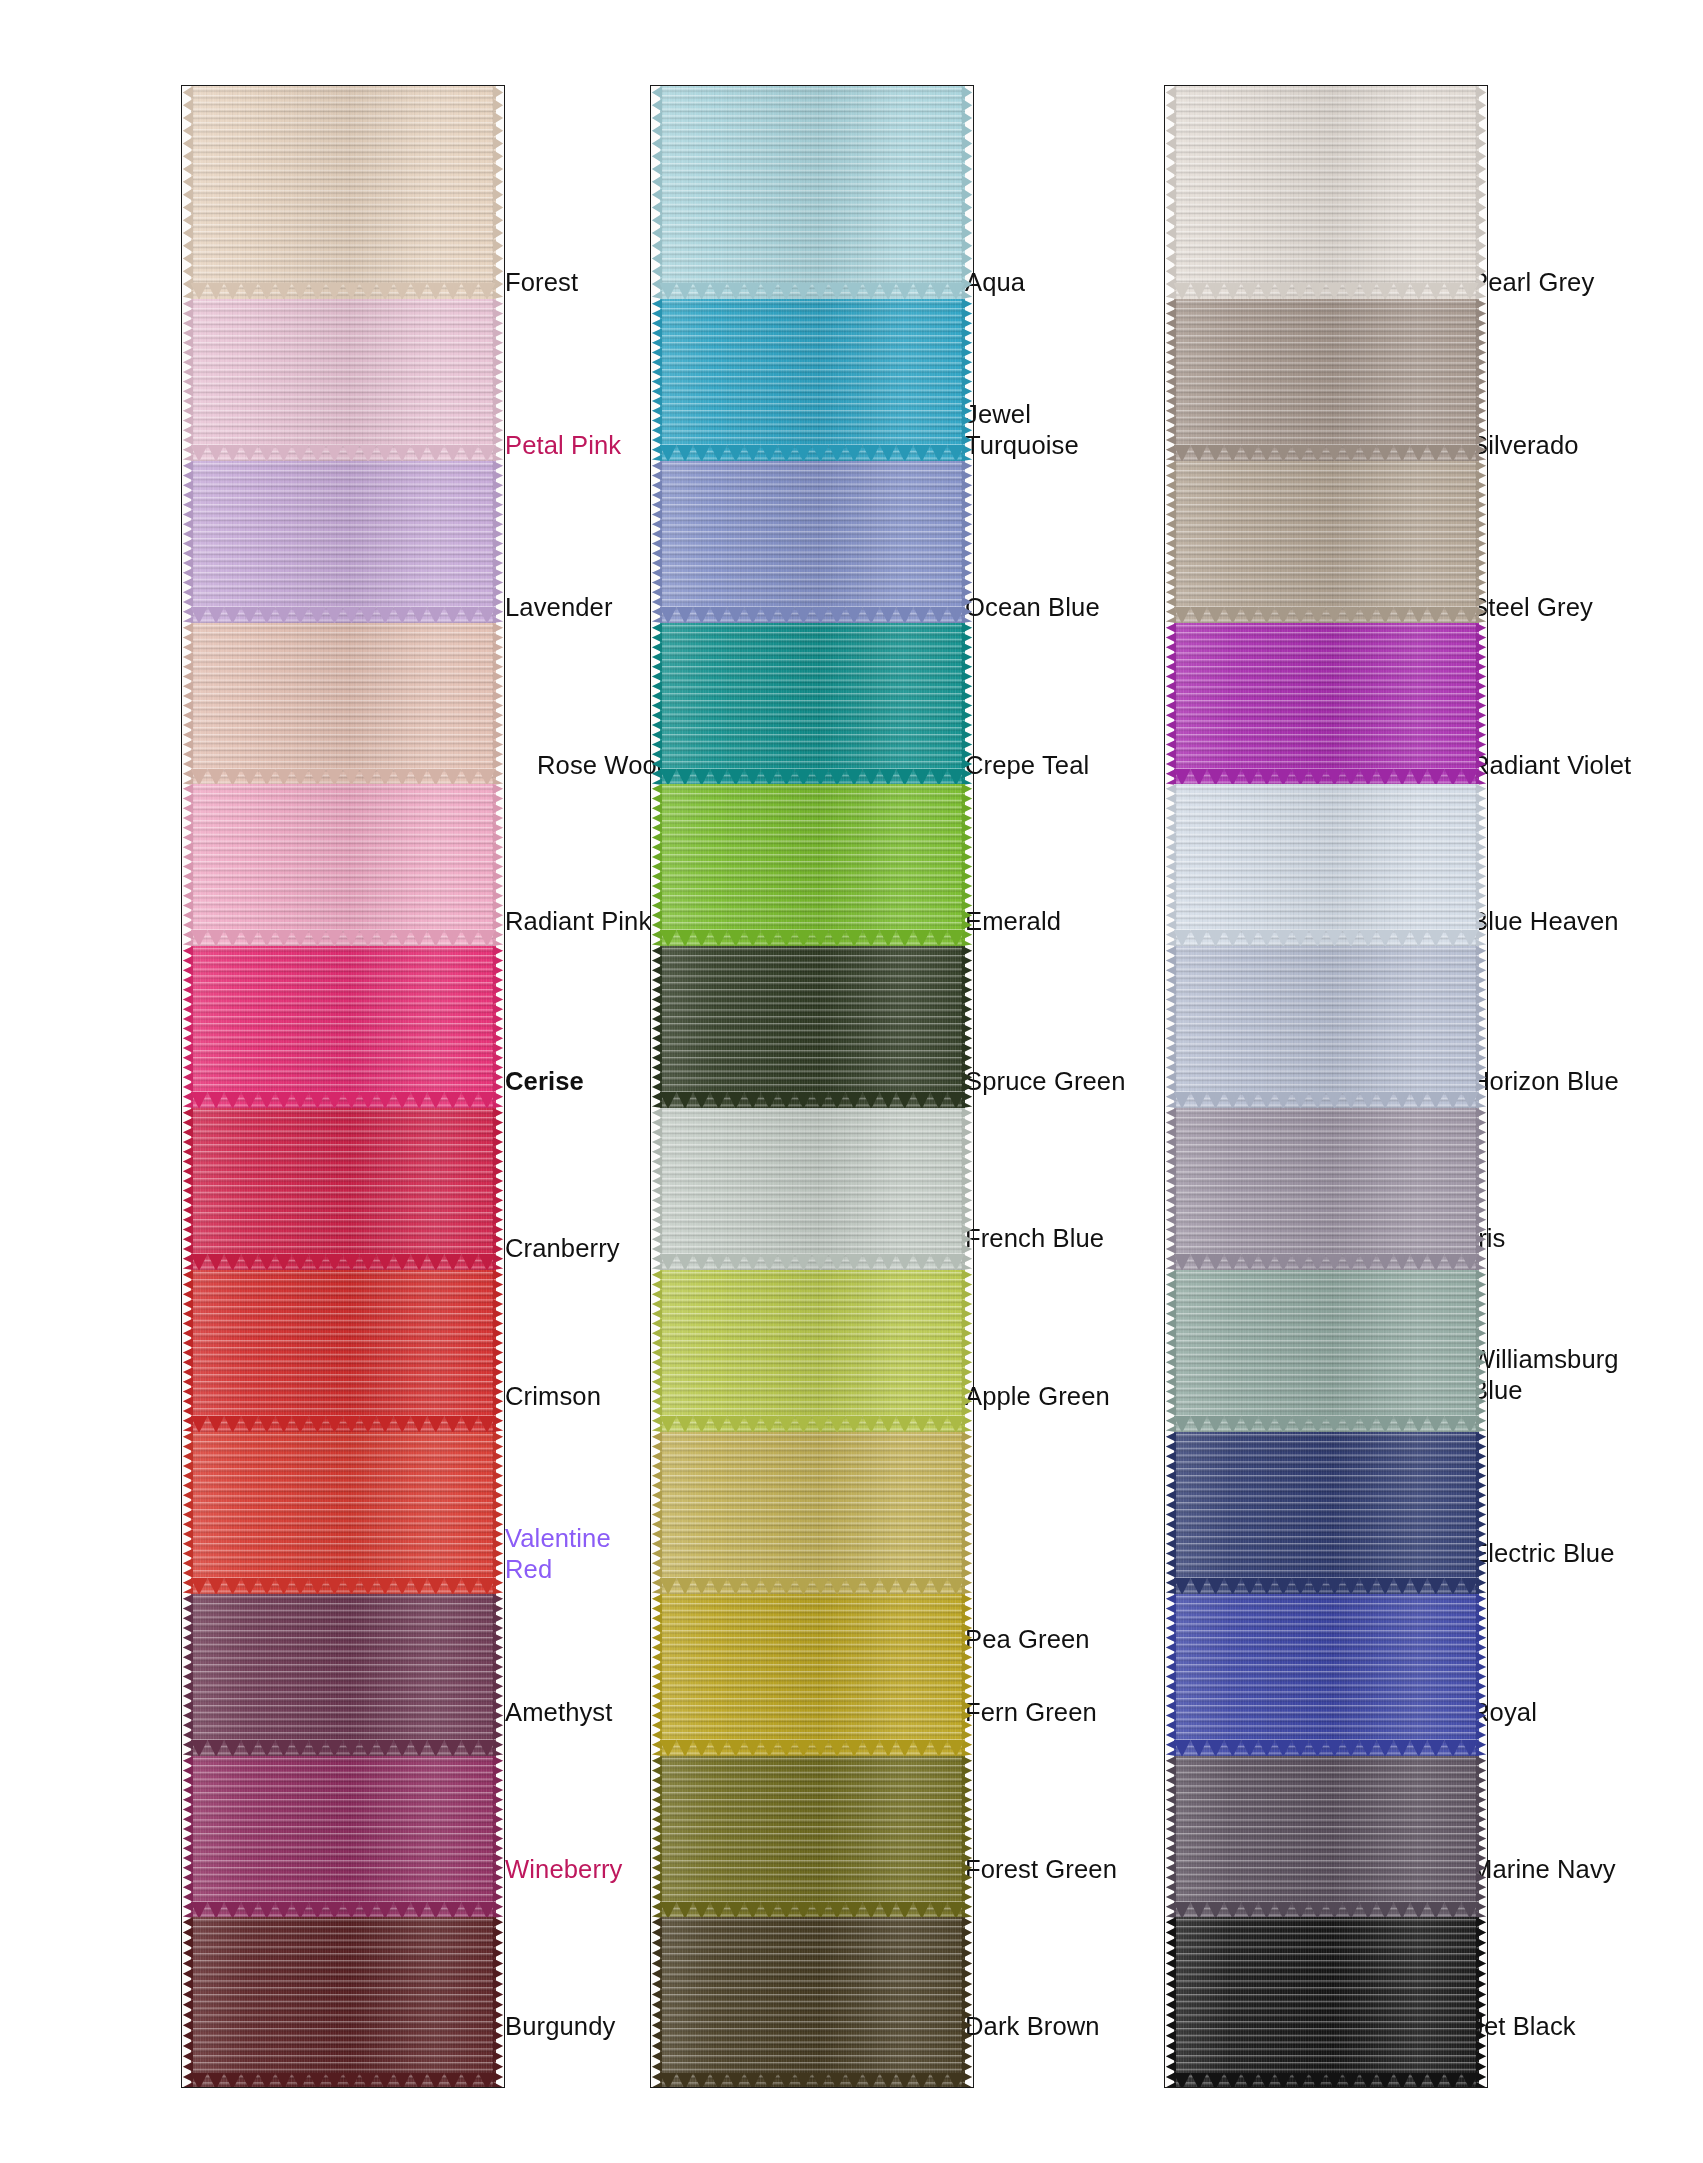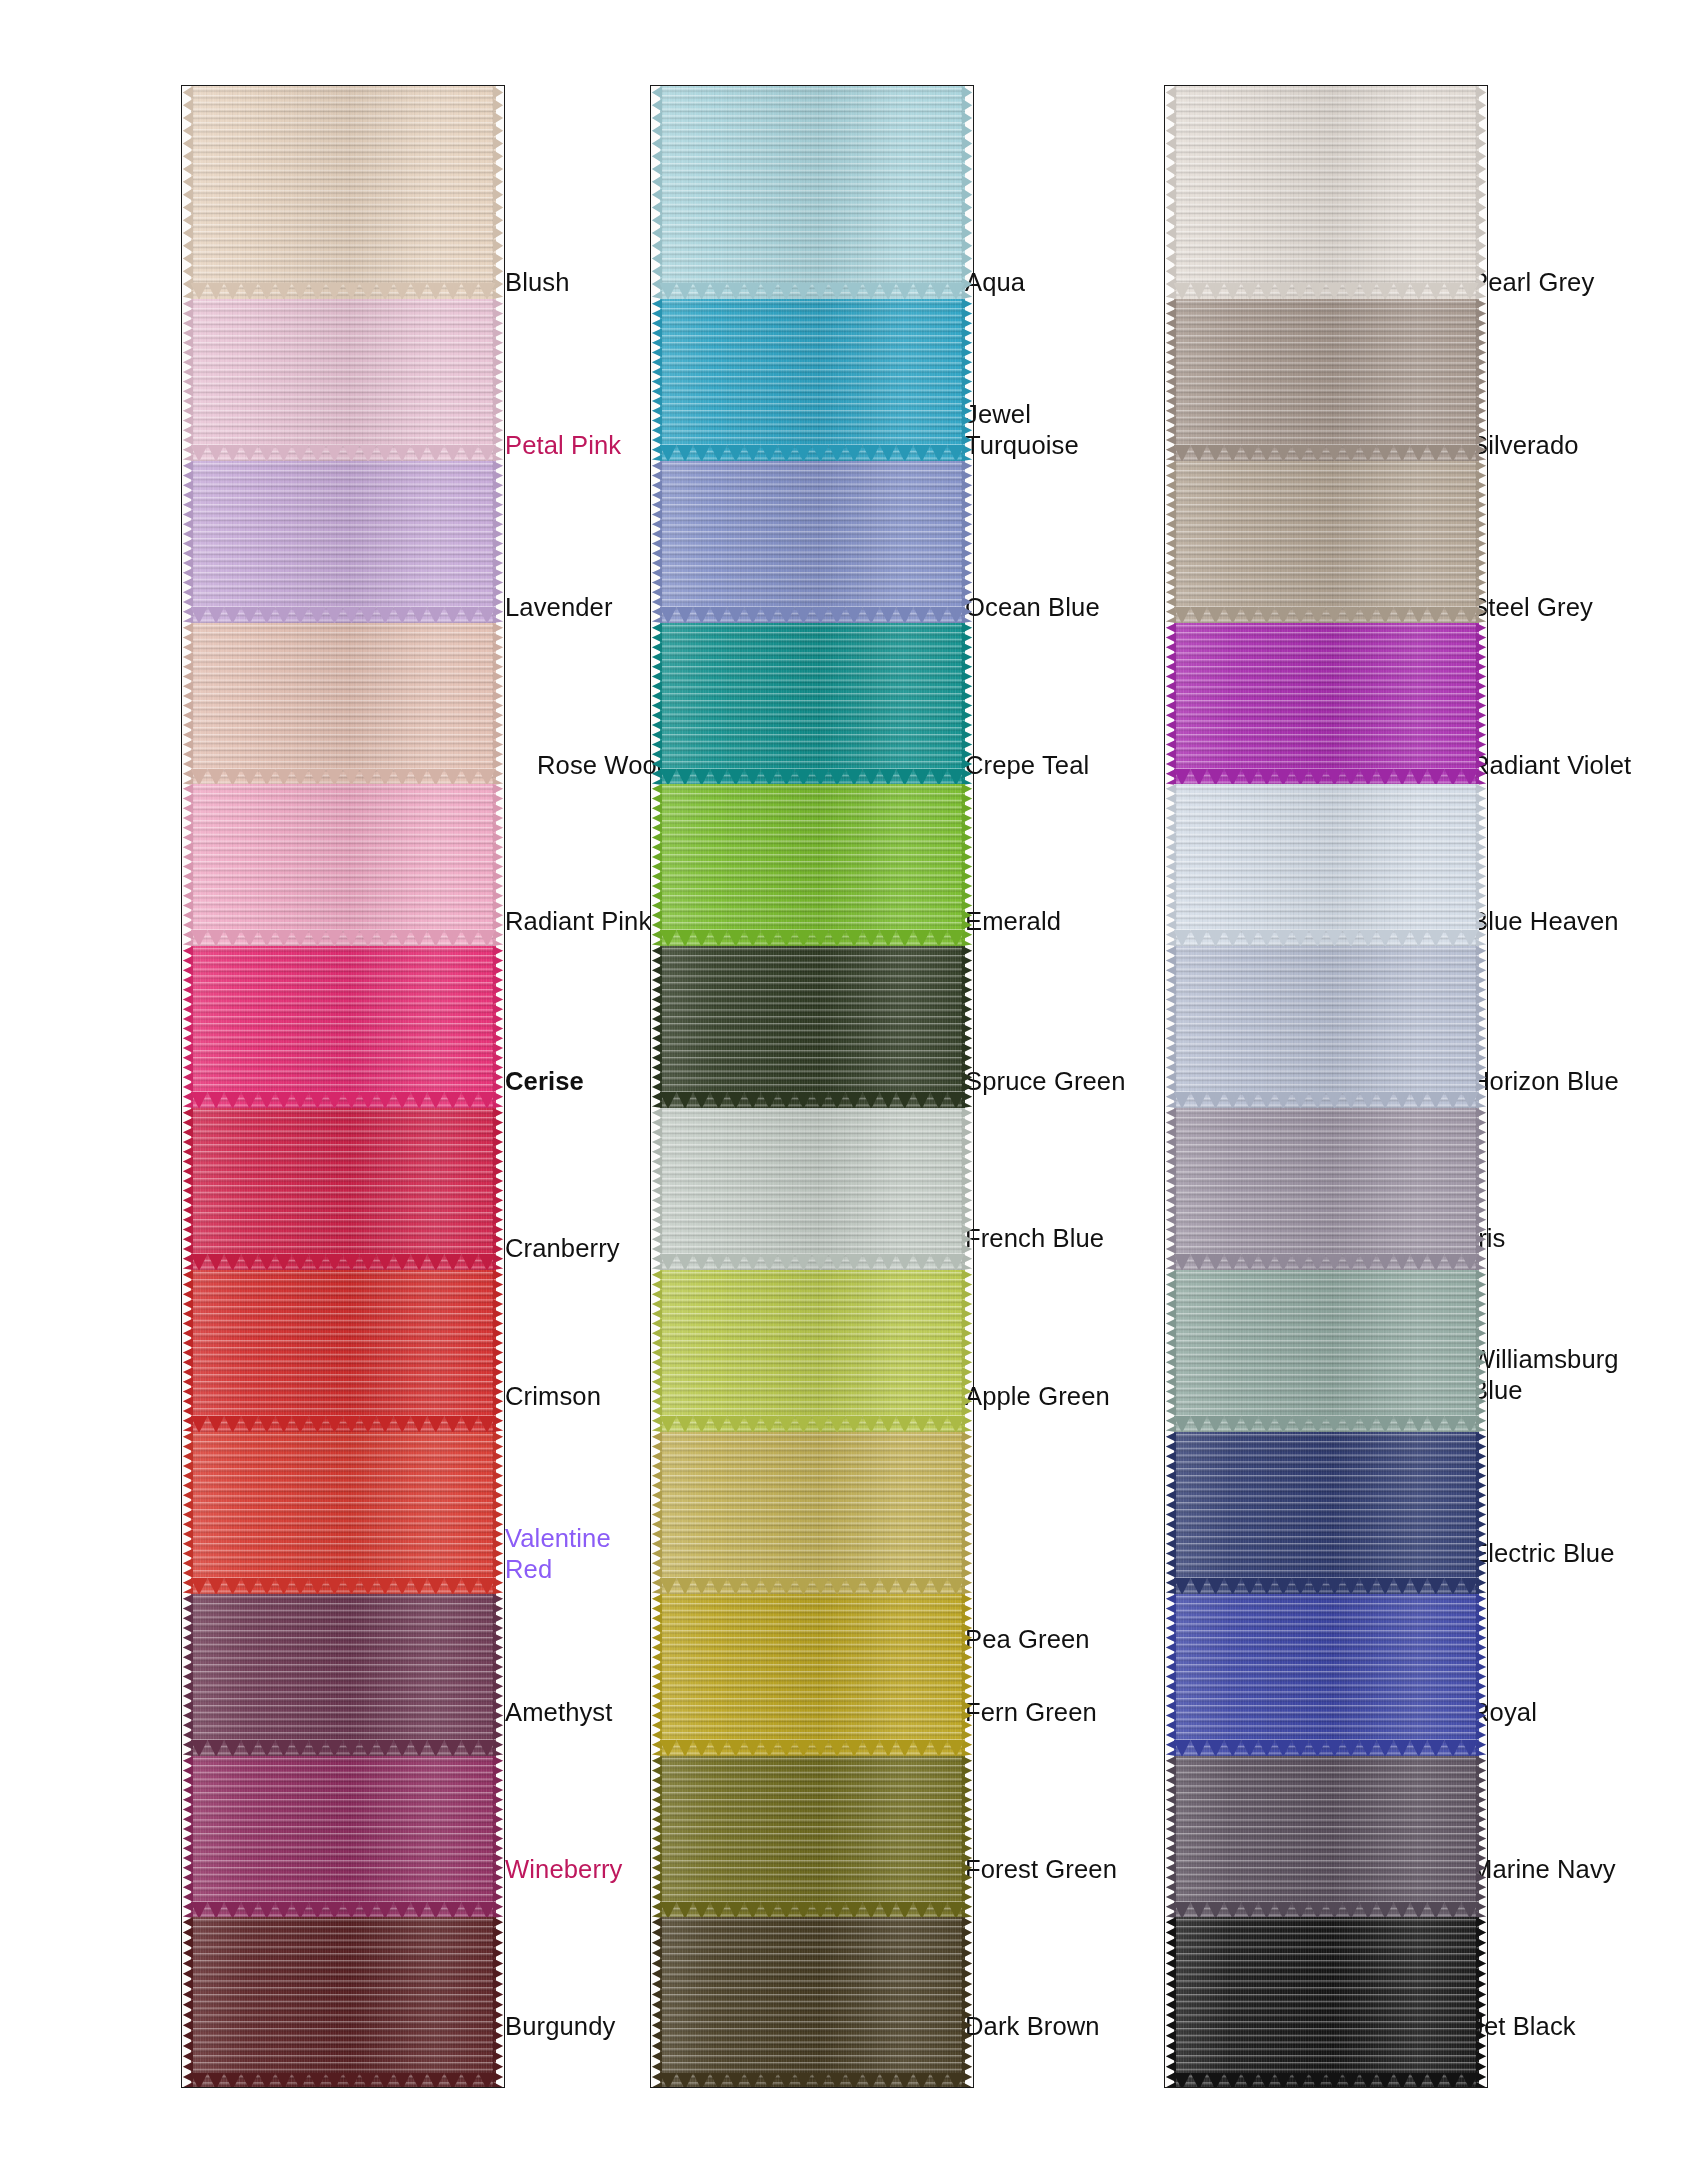--- a/index.html
+++ b/index.html
@@ -453,21 +453,21 @@
           <div class="swatch" title="Jet Black" style="--sw: #141414; top: 1831px; height: 172px; z-index: 111;">
             <div class="swatch-body"></div>
             <div class="swatch-sheen"></div>
             <div class="pinked-left"></div>
             <div class="pinked-right"></div>
             <div class="pinked-edge"></div>
           </div>
         </div>
       </div>
     </div>
-    <div class="swatch-label" style="left: 505px; top: 267px; color: rgb(17, 17, 17);">Blush</div>
+    <div class="swatch-label" style="left: 505px; top: 267px; color: rgb(17, 17, 17);">Forest</div>
     <div class="swatch-label" style="left: 505px; top: 430px; color: #be185d;">Petal Pink</div>
     <div class="swatch-label" style="left: 505px; top: 592px; color: rgb(17, 17, 17);">Lavender</div>
     <div class="swatch-label" style="left: 505px; top: 750px; color: rgb(17, 17, 17); margin-left: 32px;">Rose Wood</div>
     <div class="swatch-label" style="left: 505px; top: 906px; color: rgb(17, 17, 17);">Radiant Pink</div>
     <div class="swatch-label" style="left: 505px; top: 1066px; color: rgb(17, 17, 17); font-weight: bold;">Cerise</div>
     <div class="swatch-label" style="left: 505px; top: 1223px; color: rgb(17, 17, 17); margin-top: 10px;">Cranberry</div>
     <div class="swatch-label" style="left: 505px; top: 1381px; color: rgb(17, 17, 17);">Crimson</div>
     <div class="swatch-label" style="left: 505px; top: 1523px; color: #8b5cf6;">Valentine
 Red</div>
     <div class="swatch-label" style="left: 505px; top: 1697px; color: rgb(17, 17, 17);">Amethyst</div>

